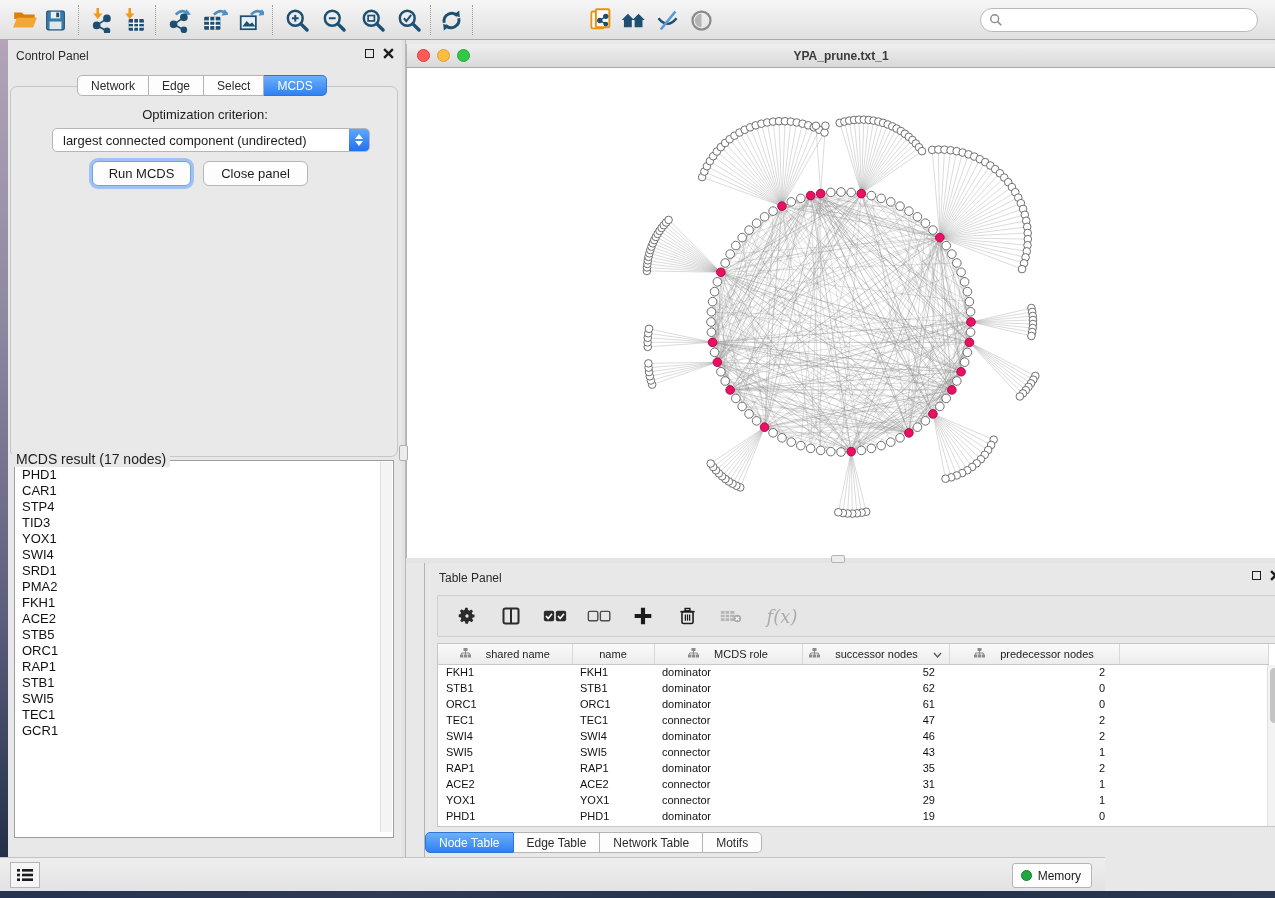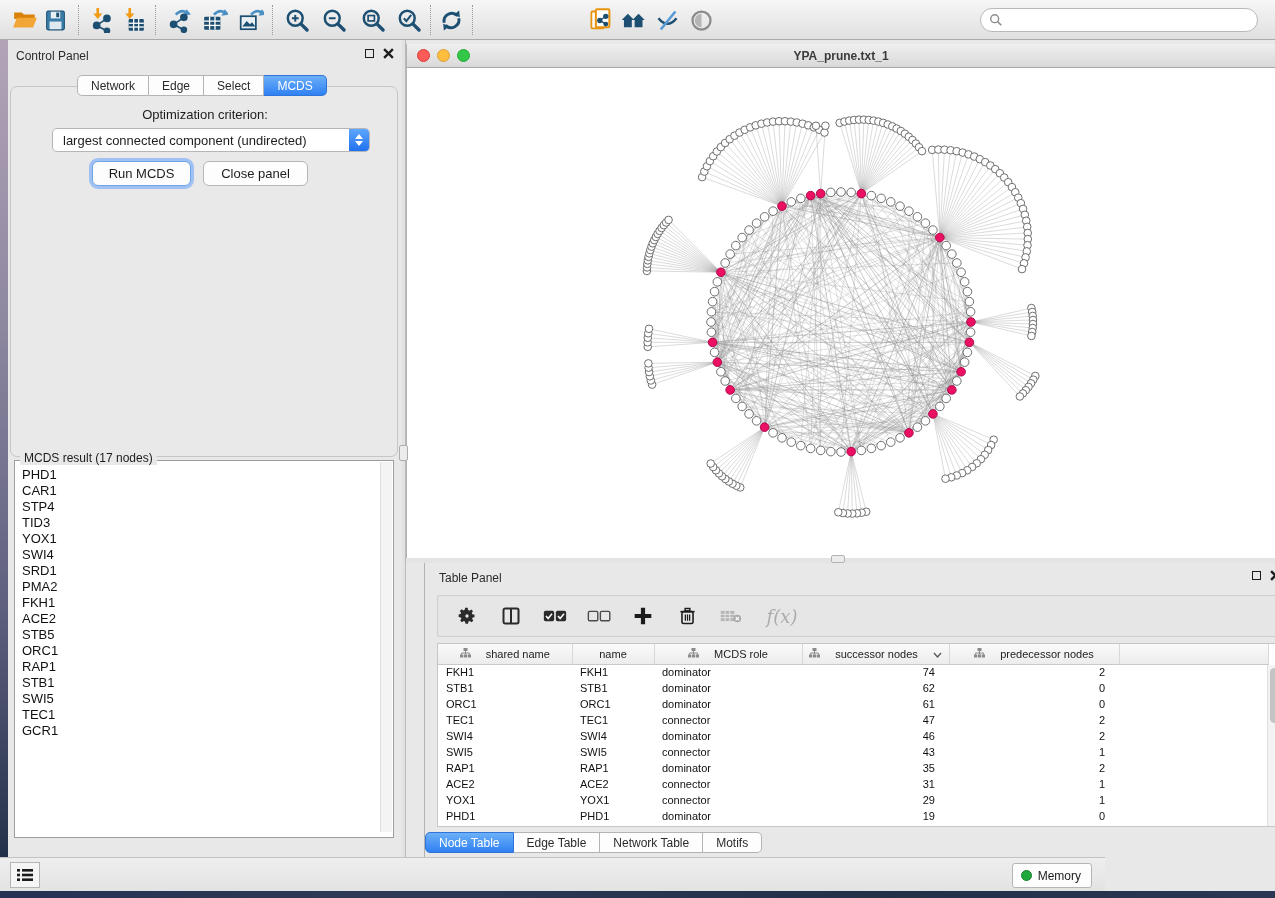--- a/index.html
+++ b/index.html
@@ -43,22 +43,22 @@
   .dropdown .dd-step { width:20px; height:22px; border-radius:0 4px 4px 0;
     background:linear-gradient(#5ea7fd,#2071ef); display:flex; flex-direction:column;
     align-items:center; justify-content:center; gap:2px; }
   .dd-step .tri-up { width:0; height:0; border-left:4px solid transparent; border-right:4px solid transparent; border-bottom:5px solid #fff; }
   .dd-step .tri-dn { width:0; height:0; border-left:4px solid transparent; border-right:4px solid transparent; border-top:5px solid #fff; }
   .btn { position:absolute; height:25px; background:#fdfdfd; border:1px solid #b6b6b6; border-radius:6px;
     font-size:13px; color:#1c1c1c; cursor:pointer; font-family:inherit; }
   .btn.focus-ring { box-shadow:0 0 0 3px rgba(100,160,250,.55); border-color:#6ea4e8; }
   .fieldset { position:absolute; left:6px; top:420px; width:380px; height:378px;
     border:1px solid #9d9d9d; background:#fff; }
-  .fieldset-legend { position:absolute; left:12px; top:411px; background:#e8e8e8; padding:0 4px;
-    font-size:12px; color:#1c1c1c; z-index:2; }
+  .fieldset-legend { position:absolute; left:4px; top:411px; background:#e8e8e8; padding:0 4px;
+    font-size:14px; color:#1c1c1c; z-index:2; }
   .mcds-list { position:absolute; left:1px; top:6px; width:364px; height:365px; overflow:hidden;
     font-size:13px; color:#111; }
   .mcds-item { padding:0 0 0 6px; line-height:16px; }
   .mcds-scroll { position:absolute; right:1px; top:1px; width:12px; height:370px; background:#f4f4f4; border-left:1px solid #dedede; }
 
   
   .vsplit { position:absolute; left:402px; top:40px; width:4px; height:817px; background:#e2e2e2; border-right:1px solid #b9b9b9; z-index:2; }
   .vsplit .grip { position:absolute; left:-3px; top:405px; width:9px; height:16px; background:#ececec; border:1px solid #adadad; border-radius:2px; }
   .hsplit { position:absolute; left:406px; top:558px; width:869px; height:5px; background:#e4e4e4; z-index:2; }
   .hsplit .grip { position:absolute; left:425px; top:-3px; width:14px; height:8px; background:#ececec; border:1px solid #b3b3b3; border-radius:2px; }
@@ -1225,21 +1225,21 @@
               </span>
             </th>
             <th></th>
           </tr>
         </thead>
       <tbody>
           <tr>
             <td class="">FKH1</td>
             <td class="">FKH1</td>
             <td class="">dominator</td>
-            <td class="num">74</td>
+            <td class="num">52</td>
             <td class="num">2</td>
             <td></td>
           </tr>
           <tr>
             <td class="">STB1</td>
             <td class="">STB1</td>
             <td class="">dominator</td>
             <td class="num">62</td>
             <td class="num">0</td>
             <td></td>

